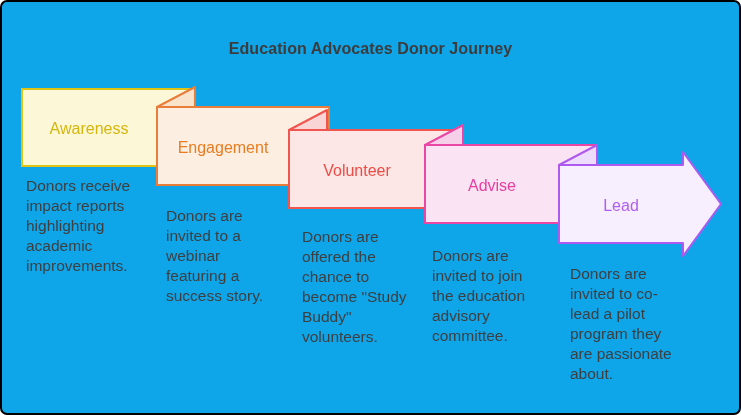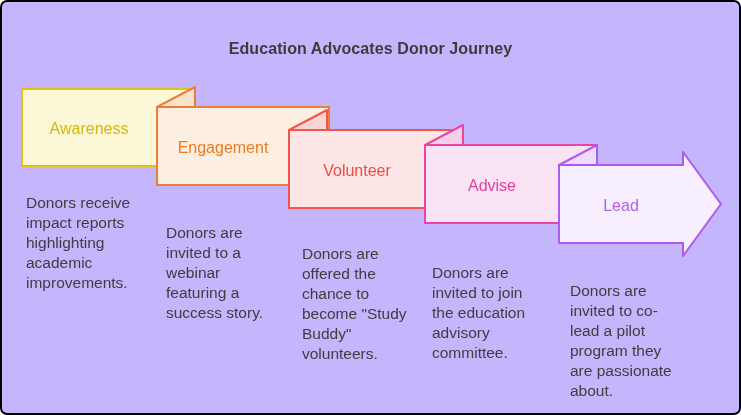--- a/index.html
+++ b/index.html
@@ -1,22 +1,22 @@
 <!DOCTYPE html>
 <html><head>
 <meta charset="utf-8">
 <style>
   html,body{margin:0;padding:0;background:#fff;font-family:"Liberation Sans",sans-serif;}
   #page{position:relative;width:741px;height:415px;box-sizing:border-box;
-        border:2.5px solid #000;border-radius:7px;background:#c4b5fd;overflow:hidden;}
+        border:2.5px solid #000;border-radius:7px;background:#0ea5e9;overflow:hidden;}
   #title{position:absolute;left:0;top:38px;width:100%;text-align:center;
          font-size:16px;font-weight:bold;letter-spacing:.1px;}
   .shapes{position:absolute;left:0;top:0;}
   .stage-label{font-size:16px;}
-  .desc{position:absolute;font-size:15.5px;line-height:20px;white-space:pre-line;width:130px;margin-top:17px;}
+  .desc{position:absolute;font-size:15.5px;line-height:20px;white-space:pre-line;width:130px;}
 </style>
 </head>
 <body>
 
 <div id="page">
 
   <div id="title" style="color: rgb(60, 60, 60);">Education Advocates Donor Journey</div>
 
   <svg class="shapes" width="741" height="415" viewBox="0 0 741 415">
 

